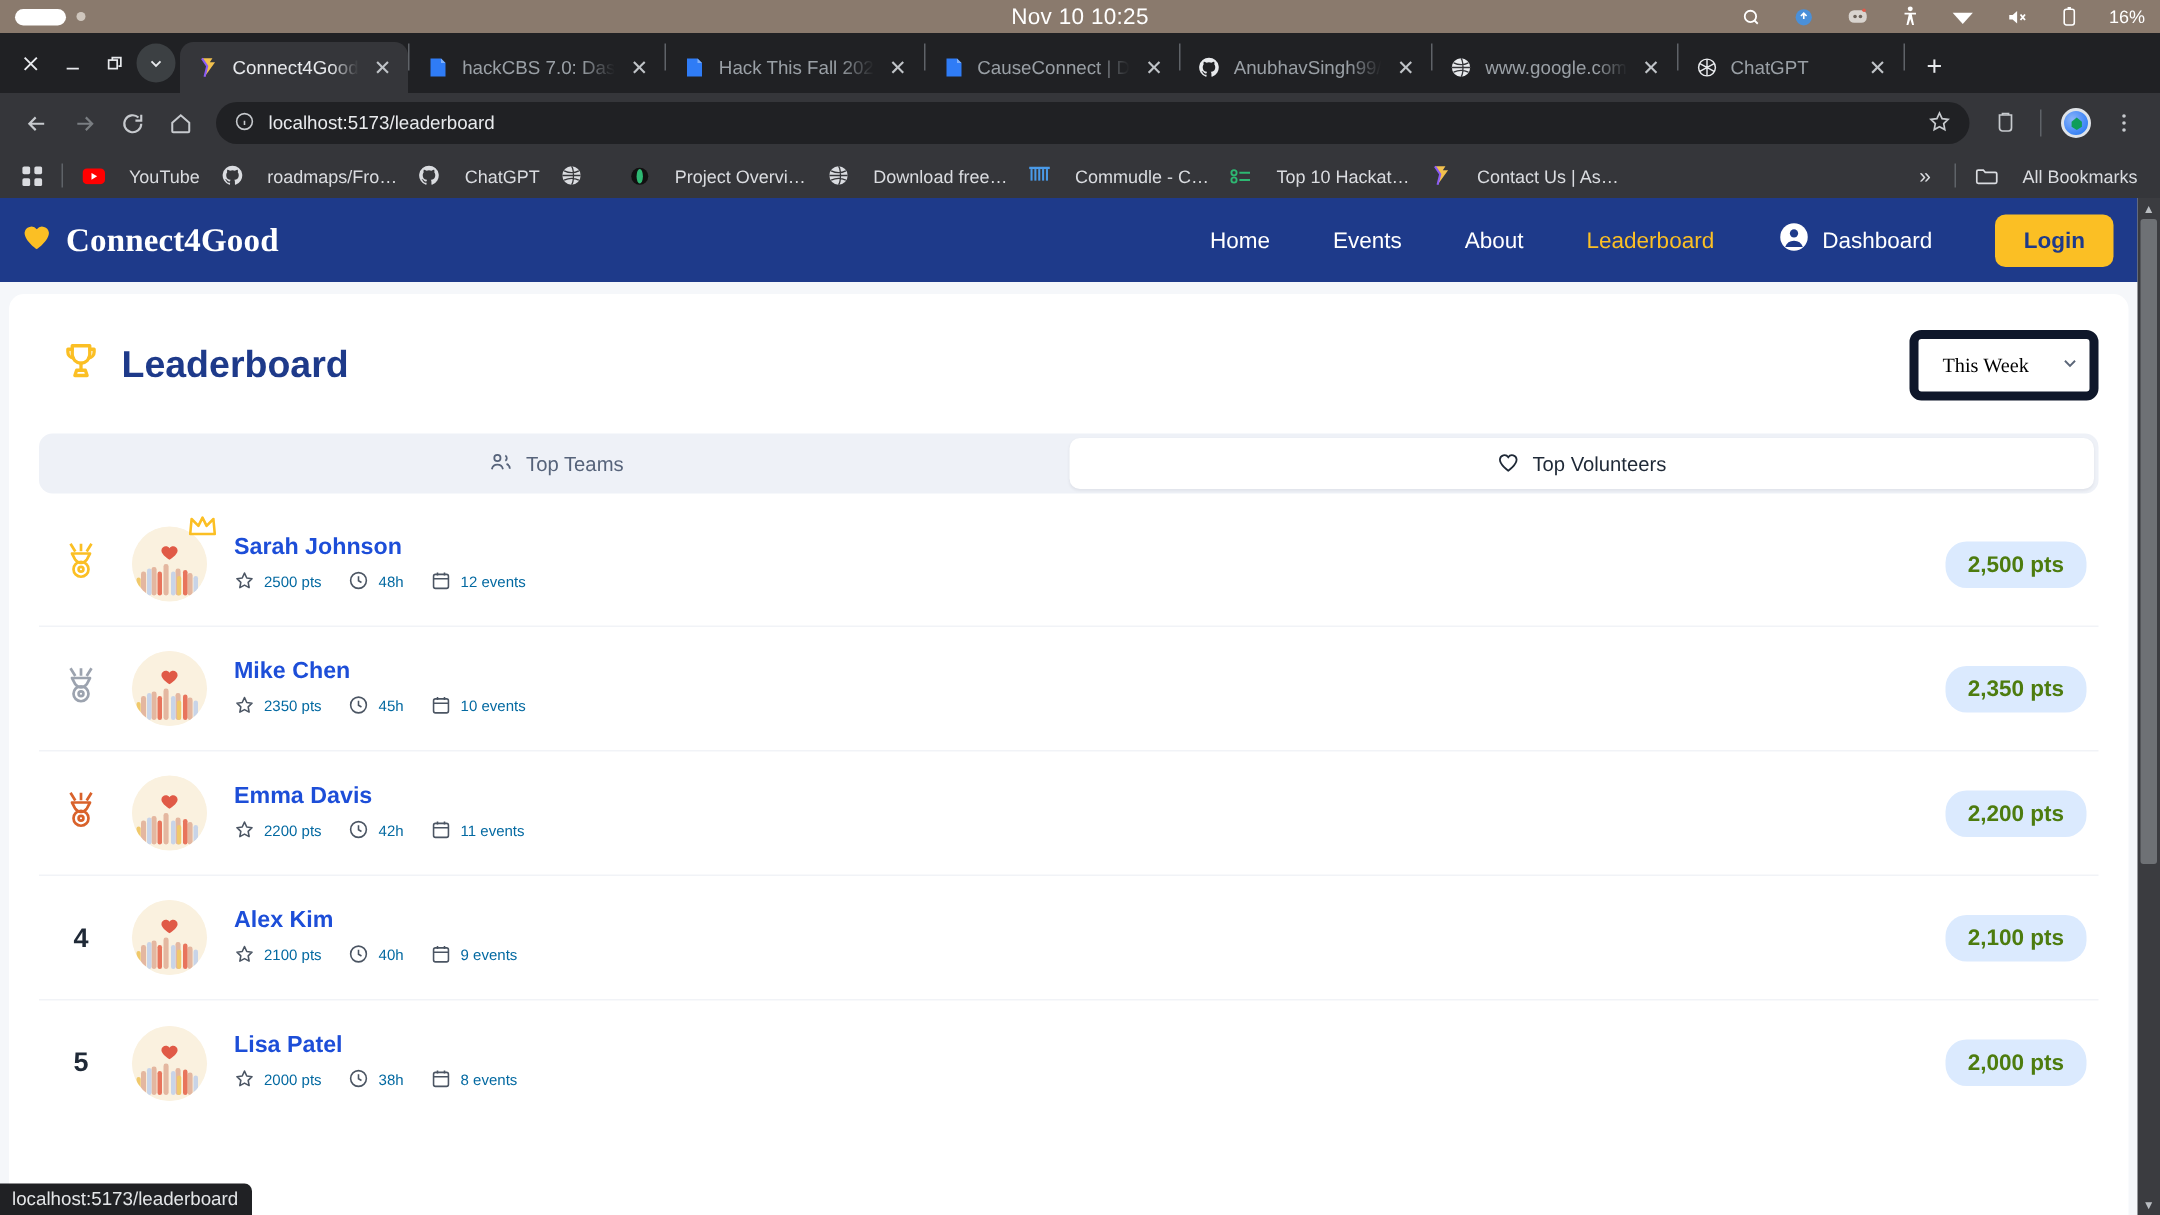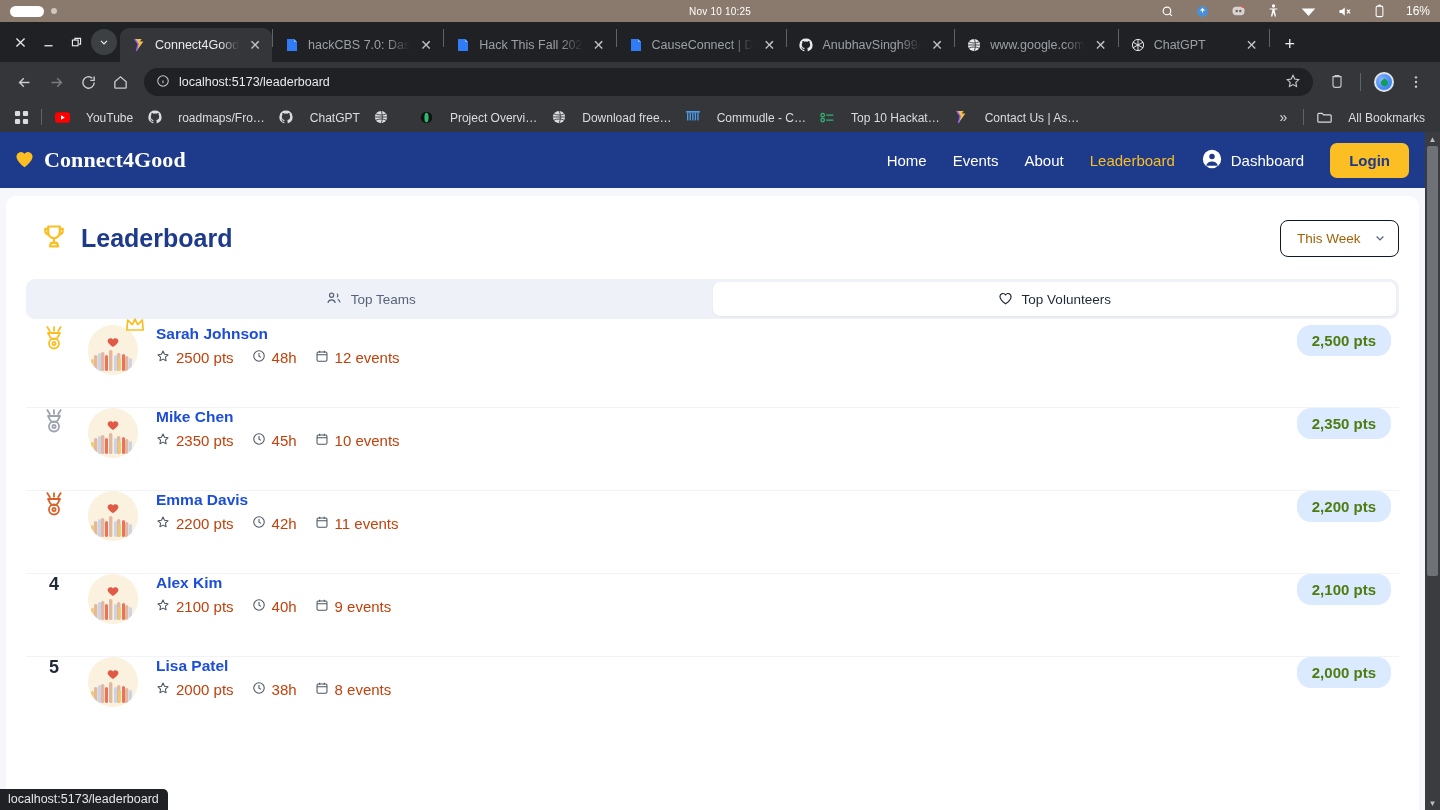--- a/index.html
+++ b/index.html
@@ -20,21 +20,21 @@
     color: #ffffff;
     font-size: 12.5px;
   }
   .os-left { display: flex; align-items: center; gap: 7px; padding-left: 10px; }
   .os-pill {
     width: 34px; height: 11px; border-radius: 7px; background: #ffffff;
   }
   .os-dot { width: 6px; height: 6px; border-radius: 50%; background: #cfc6bd; }
   .os-center {
     position: absolute; left: 0; right: 0; text-align: center;
-    font-size: 10px; letter-spacing: .2px; pointer-events: none;
+    font-size: 15px; letter-spacing: .2px; pointer-events: none;
   }
   .os-right {
     margin-left: auto; display: flex; align-items: center; gap: 22px;
     padding-right: 10px; font-size: 12px;
   }
   .os-right svg { display: block; }
   .os-batt { font-size: 12px; }
 
   
   .tabstrip {
@@ -119,21 +119,21 @@
   
   .navbar {
     height: 56px; background: #1e3a8a;
     display: flex; align-items: center; padding: 0 16px 0 14px;
   }
   .brand { display: flex; align-items: center; gap: 9px; }
   .brand-name {
     font-family: "Liberation Serif", serif;
     font-weight: bold; font-size: 22px; color: #ffffff; letter-spacing: .1px;
   }
-  .nav-right { margin-left: auto; display: flex; align-items: center; gap: 26px; }
+  .nav-right { margin-left: auto; display: flex; align-items: center; gap: 42px; }
   .nav-link { color: #ffffff; font-size: 15px; }
   .nav-link.active { color: #fbbf24; }
   .nav-dash { display: flex; align-items: center; gap: 8px; color: #ffffff; font-size: 15px; }
   .nav-login {
     background: #fbbf24; color: #1e3a8a; font-weight: bold; font-size: 15px;
     border-radius: 7px; padding: 9px 19px; border: none;
     font-family: "Liberation Sans", sans-serif;
   }
 
   
@@ -146,24 +146,24 @@
     position: relative;
   }
   .page-head { display: flex; align-items: center; padding: 6px 0 0 14px; }
   .page-title {
     font-size: 25px; font-weight: bold; color: #1e3a8a; margin-left: 13px;
   }
   .filter-select {
     margin-left: auto;
     appearance: none; -webkit-appearance: none;
     background: #ffffff;
-    border: 1px solid #0f172a; border-radius: 8px;
+    border: 6px solid #0f172a; border-radius: 8px;
     padding: 10px 34px 10px 16px;
-    font-size: 13.5px; color: #a16207;
-    font-family: Liberation Sans, sans-serif;
+    font-size: 13.5px; color: #000000;
+    font-family: Liberation Serif, serif;
     outline: none;
   }
   .select-wrap { margin-left: auto; position: relative; display: inline-block; }
   .select-chev {
     position: absolute; right: 13px; top: 50%; transform: translateY(-50%);
     pointer-events: none; color: #5b6678;
   }
 
   
   .seg-tabs {
@@ -173,40 +173,40 @@
   .seg {
     flex: 1; display: flex; align-items: center; justify-content: center; gap: 9px;
     height: 34px; font-size: 13.5px; border-radius: 7px; color: #4b5563;
   }
   .seg.active { background: #ffffff; color: #1f2937; box-shadow: 0 1px 2px rgba(16,24,40,.06); }
   .seg.inactive { color: #56637a; }
 
   
   .lb-list { margin-top: 6px; }
   .lb-row {
-    display: flex; align-items: flex-start;
+    display: flex; align-items: center;
     height: 83px;
     border-bottom: 1px solid #f1f3f7;
     padding: 0 8px 0 6px;
   }
   .lb-row:last-child { border-bottom: none; }
   .rank-cell {
     width: 44px; flex: 0 0 44px; display: flex; align-items: center; justify-content: center;
   }
   .rank-num { font-size: 18px; font-weight: bold; color: #1f2937; }
   .avatar-wrap { position: relative; width: 50px; height: 50px; flex: 0 0 50px; margin-left: 12px; }
   .avatar {
     width: 50px; height: 50px; border-radius: 50%;
     overflow: hidden; background: #faf3e4; position: relative;
   }
   .crown { position: absolute; right: -7px; top: -8px; }
   .person { margin-left: 18px; }
   .person-name { font-size: 15.5px; font-weight: bold; color: #1d4ed8; }
   .person-stats { display: flex; align-items: center; gap: 18px; margin-top: 6px; }
-  .stat { display: flex; align-items: center; gap: 6px; font-size: 15px; color: #c2410c; }
+  .stat { display: flex; align-items: center; gap: 6px; font-size: 10px; color: #0369a1; }
   .pts-badge {
     margin-left: auto;
     background: #dbeafe; color: #4d7c0f;
     font-size: 15px; font-weight: bold;
     border-radius: 14px; padding: 7px 15px;
   }
 
   
   .status-tip {
     position: absolute; left: 0; bottom: 0;

